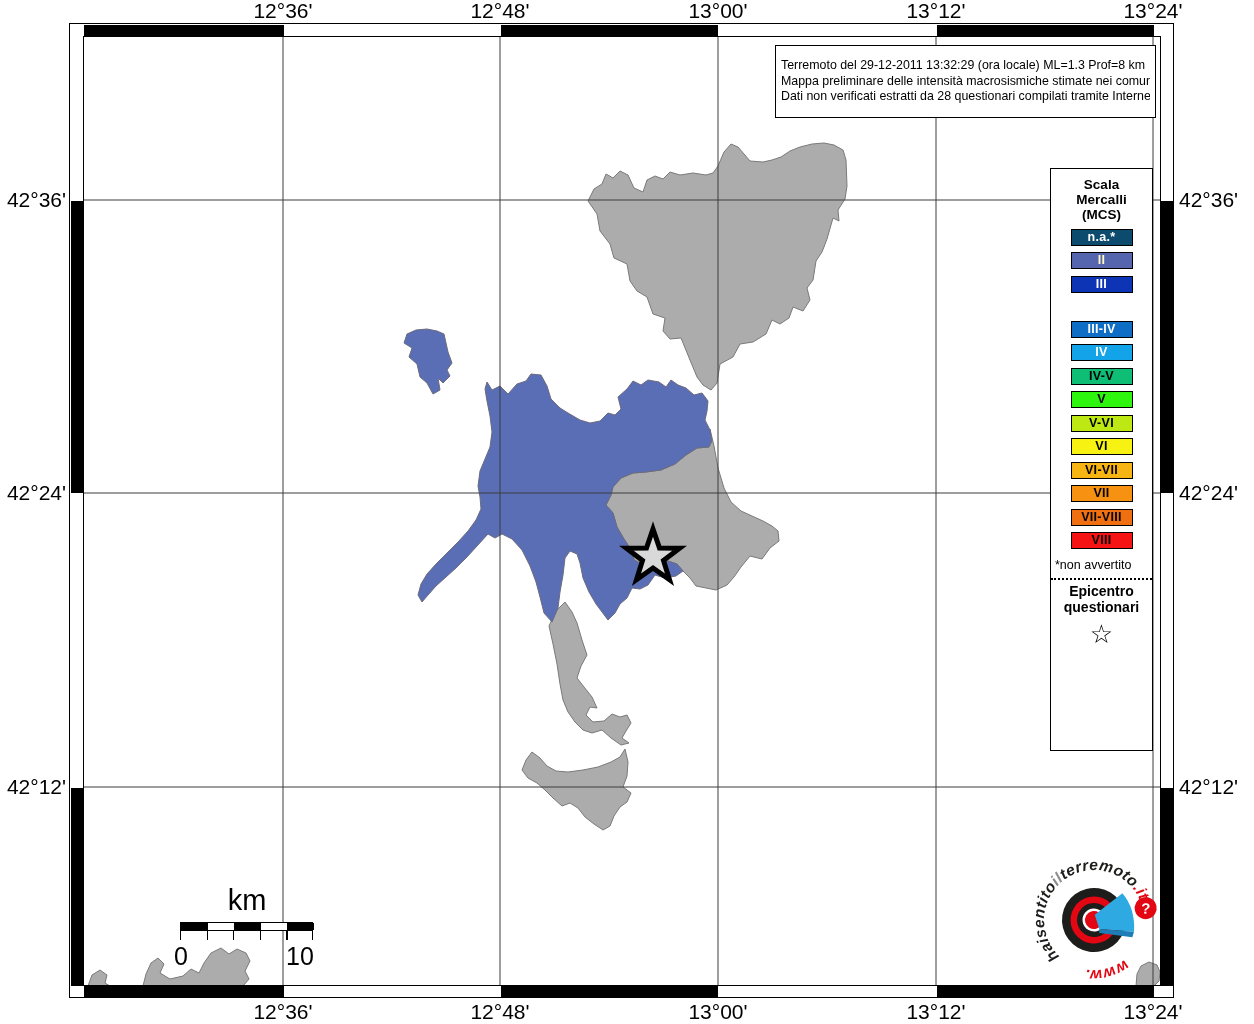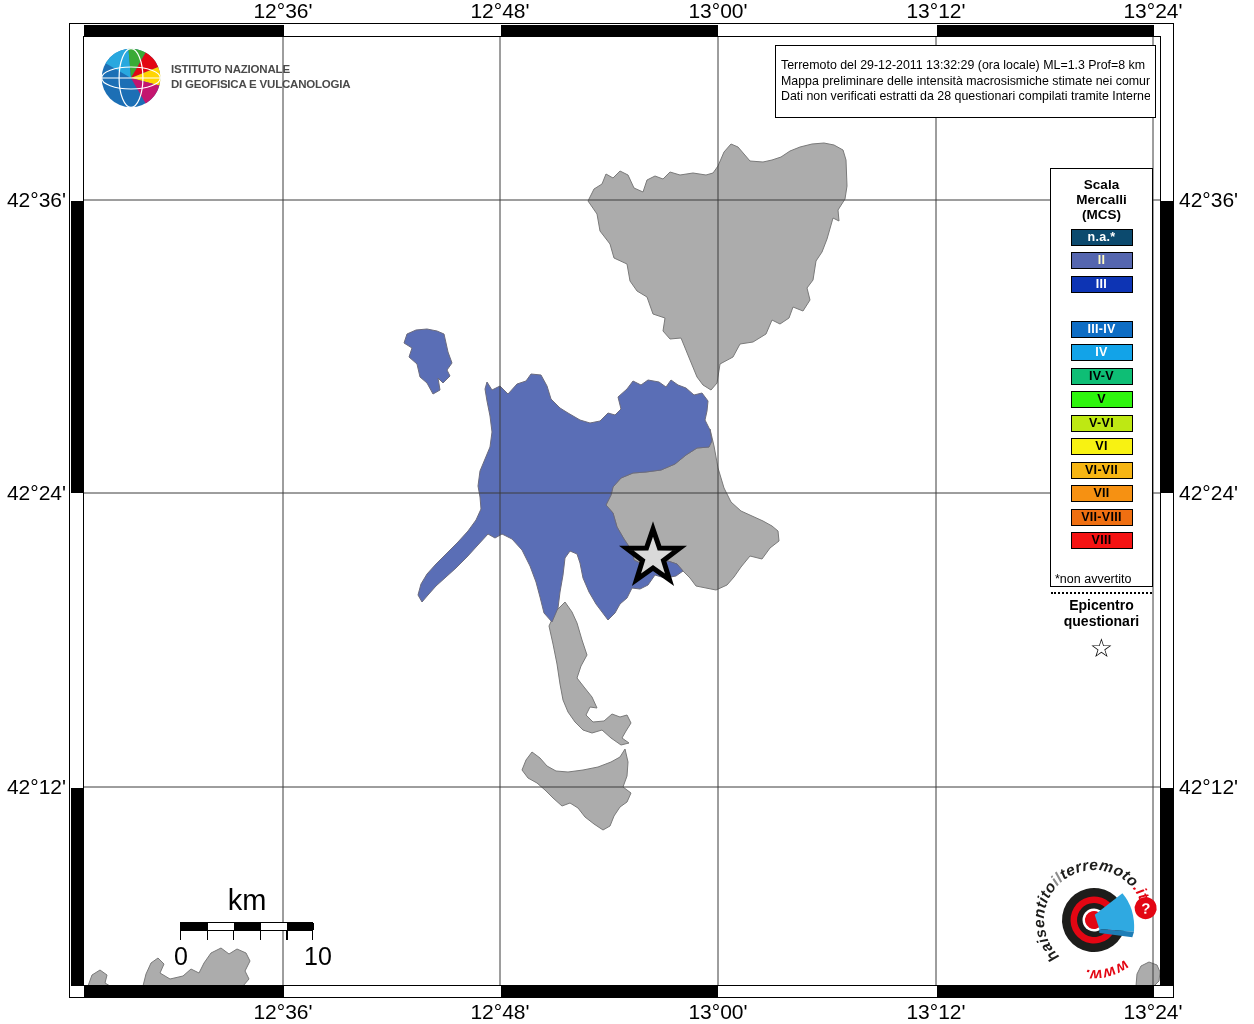--- a/index.html
+++ b/index.html
@@ -17,26 +17,26 @@
   .ax-left{left:0px;width:66px;text-align:right;}
   .ax-right{left:1179px;width:80px;text-align:left;}
   
   .info-box{left:775px;top:45px;width:381px;border:1.2px solid #000;background:#fff;
             box-sizing:border-box;padding:12px 5px;font-size:12.4px;line-height:15.7px;}
   .info-box div{white-space:nowrap;overflow:hidden;}
   
   .ingv-text{left:171px;top:62px;font-size:11.5px;font-weight:bold;letter-spacing:-0.2px;
              line-height:15px;color:#4a4a4a;}
   
-  .legend{left:1050px;top:168px;width:103px;height:419px;border:1px solid #000;background:#fff;
+  .legend{left:1050px;top:168px;width:103px;height:583px;border:1px solid #000;background:#fff;
           box-sizing:border-box;text-align:center;}
   .legend-title{margin-top:8px;font-size:13.5px;font-weight:bold;line-height:15px;}
   .swatch{position:relative;width:62px;height:17px;margin:6.5px auto 0 auto;border:1px solid #000;
           box-sizing:border-box;font-size:12.5px;font-weight:bold;line-height:15px;letter-spacing:.3px;}
-  .legend-foot{margin-top:23px;font-size:12.5px;text-align:left;padding-left:4px;white-space:nowrap;}
+  .legend-foot{margin-top:9px;font-size:12.5px;text-align:left;padding-left:4px;white-space:nowrap;}
   .legend-divider{margin:6px 0 4px 0;border-top:2px dotted #000;}
   .legend-epi{font-size:14px;font-weight:bold;line-height:15.5px;}
   .legend-star{font-size:26px;line-height:30px;margin-top:4px;}
   
   .sb-unit{left:216px;top:884px;width:62px;text-align:center;font-size:29px;}
   .sb-bar{left:180px;top:922px;width:133px;height:9px;border:1.2px solid #000;box-sizing:border-box;background:#fff;}
   .sb-seg{position:absolute;top:0;height:100%;background:#000;}
   .sb-tick{width:1.3px;height:9px;background:#000;top:931px;}
   .sb-num{top:942px;width:60px;text-align:center;font-size:25px;}
   
@@ -103,39 +103,20 @@
   <div class="abs axis-label ax-bottom" style="left:668px">13°00'</div>
   <div class="abs axis-label ax-bottom" style="left:886px">13°12'</div>
   <div class="abs axis-label ax-bottom" style="left:1103px">13°24'</div>
   <div class="abs axis-label ax-left" style="top:189px">42°36'</div>
   <div class="abs axis-label ax-left" style="top:482px">42°24'</div>
   <div class="abs axis-label ax-left" style="top:776px">42°12'</div>
   <div class="abs axis-label ax-right" style="top:189px">42°36'</div>
   <div class="abs axis-label ax-right" style="top:482px">42°24'</div>
   <div class="abs axis-label ax-right" style="top:776px">42°12'</div>
 
-  <div class="abs" style="left:98px;top:45px;width:260px;height:68px">
-    <svg width="66" height="66" viewBox="-36 -36 72 72" style="position:absolute;left:0;top:0">
-      <circle r="32" fill="#1C6FB5"></circle>
-      <path d="M0,0 L-27.7,-16 A32,32 0 0 1 -2.8,-31.9 Z" fill="#29A8DF"></path>
-      <path d="M0,0 L-2.8,-31.9 A32,32 0 0 1 16,-27.7 Z" fill="#3AAA35"></path>
-      <path d="M0,0 L16,-27.7 A32,32 0 0 1 29.7,-12 Z" fill="#E30613"></path>
-      <path d="M0,0 L29.7,-12 A32,32 0 0 1 30.9,8.3 Z" fill="#FFD500"></path>
-      <path d="M0,0 L30.9,8.3 A32,32 0 0 1 16,27.7 Z" fill="#C4156F"></path>
-      <g fill="none" stroke="#fff" stroke-width="1.3">
-        <ellipse rx="13" ry="32"></ellipse>
-        <ellipse rx="32" ry="12"></ellipse>
-        <line x1="-32" y1="0" x2="32" y2="0"></line>
-      </g>
-    </svg>
-    <div class="ingv-text" style="position:absolute;left:73px;top:17px">
-      <div>ISTITUTO NAZIONALE</div>
-      <div>DI GEOFISICA E VULCANOLOGIA</div>
-    </div>
-  </div>
 
   <div class="abs info-box">
     <div>Terremoto del 29-12-2011 13:32:29 (ora locale) ML=1.3 Prof=8 km</div>
     <div>Mappa preliminare delle intensità macrosismiche stimate nei comuni</div>
     <div>Dati non verificati estratti da 28 questionari compilati tramite Internet.</div>
   </div>
 
   <div class="abs legend">
     <div class="legend-title">
       <div>Scala</div>
@@ -170,21 +151,21 @@
     <div class="sb-seg" style="left:53.2px;width:26.6px"></div>
     <div class="sb-seg" style="left:106.4px;width:26.6px"></div>
   </div>
   <div class="abs sb-tick" style="left:180px"></div>
   <div class="abs sb-tick" style="left:206.6px"></div>
   <div class="abs sb-tick" style="left:233.2px"></div>
   <div class="abs sb-tick" style="left:259.8px"></div>
   <div class="abs sb-tick" style="left:286.4px"></div>
   <div class="abs sb-tick" style="left:311.8px"></div>
   <div class="abs sb-num" style="left:151px">0</div>
-  <div class="abs sb-num" style="left:288px">10</div>
+  <div class="abs sb-num" style="left:270px">10</div>
 
   <svg class="abs" width="152" height="152" viewBox="-76 -76 152 152" style="left:1018px;top:844px" xmlns="http://www.w3.org/2000/svg" xmlns:xlink="http://www.w3.org/1999/xlink">
     <g transform="rotate(-14)">
       <defs>
         <path id="arcTop" d="M -41,28.7 A 50,50 0 1 1 41,28.7"></path>
         <path id="arcBot" d="M 32.1,38.3 A 50,50 0 0 1 -32.1,38.3"></path>
       </defs>
       <circle r="32" fill="#1D1D1B"></circle>
       <circle r="23.5" fill="#E30613"></circle>
       <circle r="17" fill="#1D1D1B"></circle>

